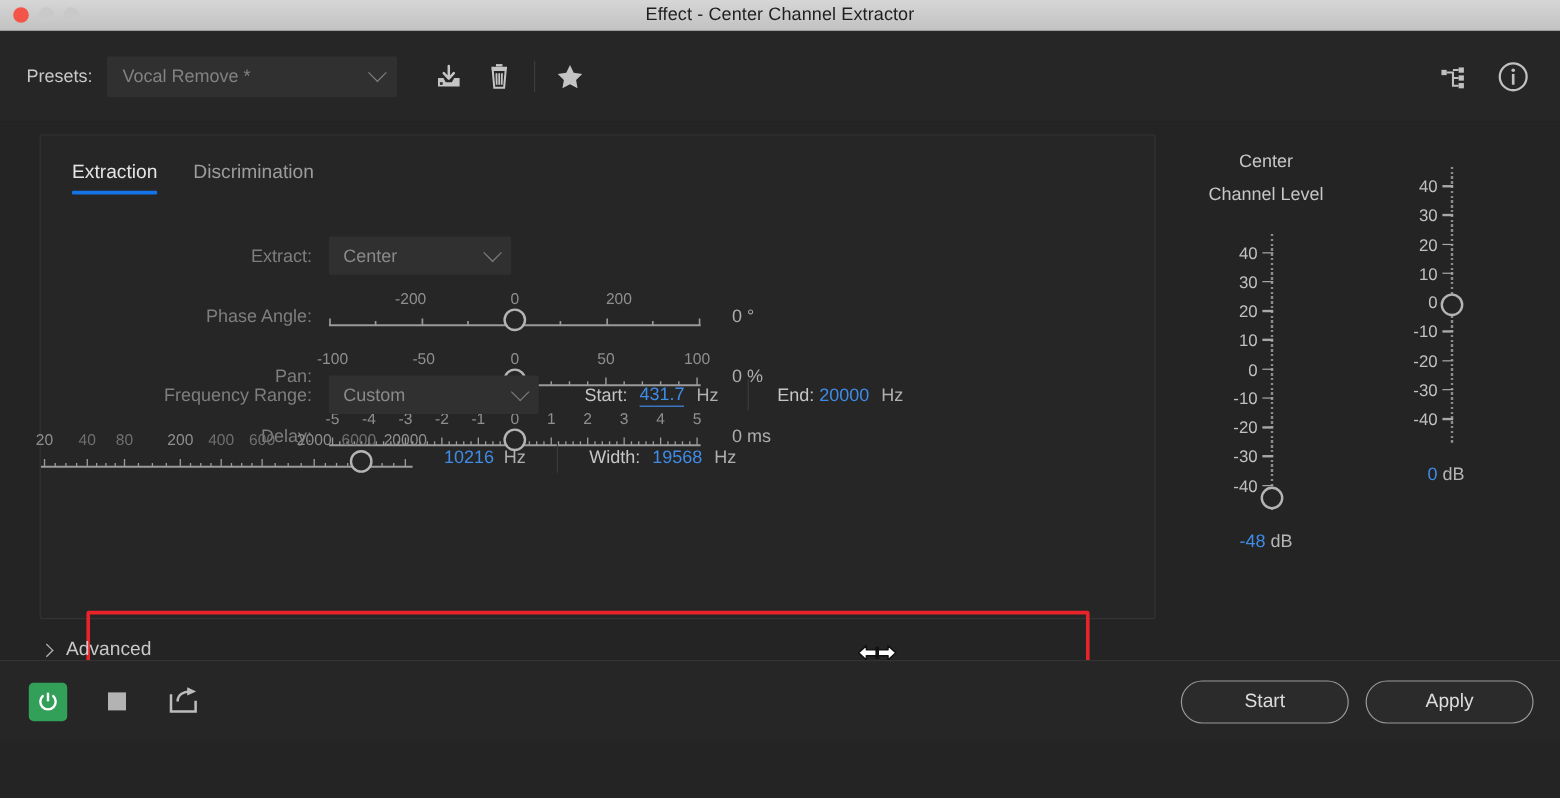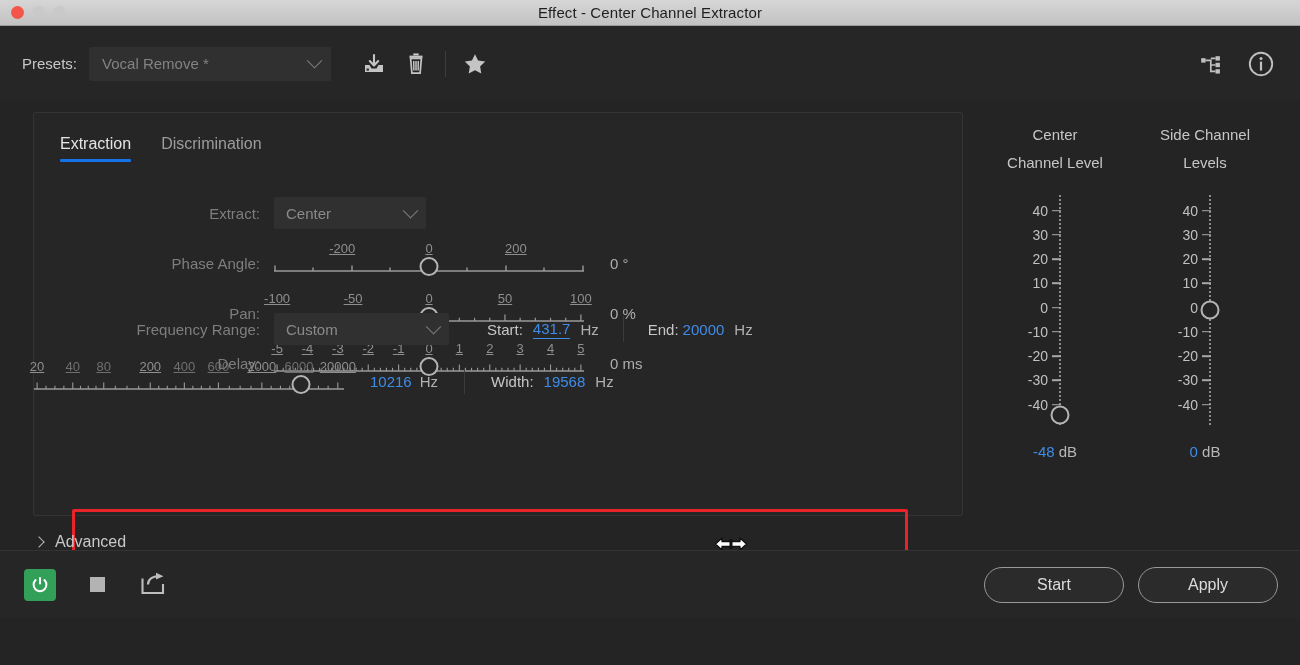--- a/index.html
+++ b/index.html
@@ -96,21 +96,21 @@
     padding: 0 10px 0 12px; color:#8a8a8a; font-size:15px;
   }
 
   
   .slider { position:relative; height: 44px; }
   .slider .ticks { position:absolute; left:0; top: 20px; width:100%; height: 12px; }
   .slider .scale-labels {
     position:absolute; left:0; top: 0px; width:100%; height: 16px;
     font-size: 13px; color:#8f8f8f;
   }
-  .scale-labels span { position:absolute; transform: translateX(-50%); white-space:nowrap;text-decoration:underline; }
+  .scale-labels span { position:absolute; transform: translateX(-50%); white-space:nowrap; }
   .knob {
     position:absolute; width: 19px; height: 19px;
     border-radius:50%; border: 2.6px solid #b4b4b4; background:#262626;
     top: 16px; transform: translateX(-50%);
   }
   .readout { font-size: 15px; color:#aeaeae; margin-left: 26px; white-space:nowrap; }
 
   
   #freq-box {
     position:absolute; left: 72px; top: 408px;
@@ -567,24 +567,20 @@
             <div class="m-lab" style="top: 210px;">-40</div>
             <div class="m-knob" style="top: 220.8px;"></div>
           </div>
         <div class="meter-value">
           <span class="num">-48</span>
           <span class="db">dB</span>
         </div>
       </div>
 
       <div class="meter">
-        <div class="meter-title">
-          <div>Side Channel</div>
-          <div>Levels</div>
-        </div>
         <div class="meter-scale" id="meter1-scale">
           <div class="meter-axis"></div>
         <div class="m-tick" style="top: 16px;"></div>
             <div class="m-lab" style="top: 16px;">40</div>
             <div class="m-tick" style="top: 40.25px;"></div>
             <div class="m-lab" style="top: 40.25px;">30</div>
             <div class="m-tick" style="top: 64.5px;"></div>
             <div class="m-lab" style="top: 64.5px;">20</div>
             <div class="m-tick" style="top: 88.75px;"></div>
             <div class="m-lab" style="top: 88.75px;">10</div>

